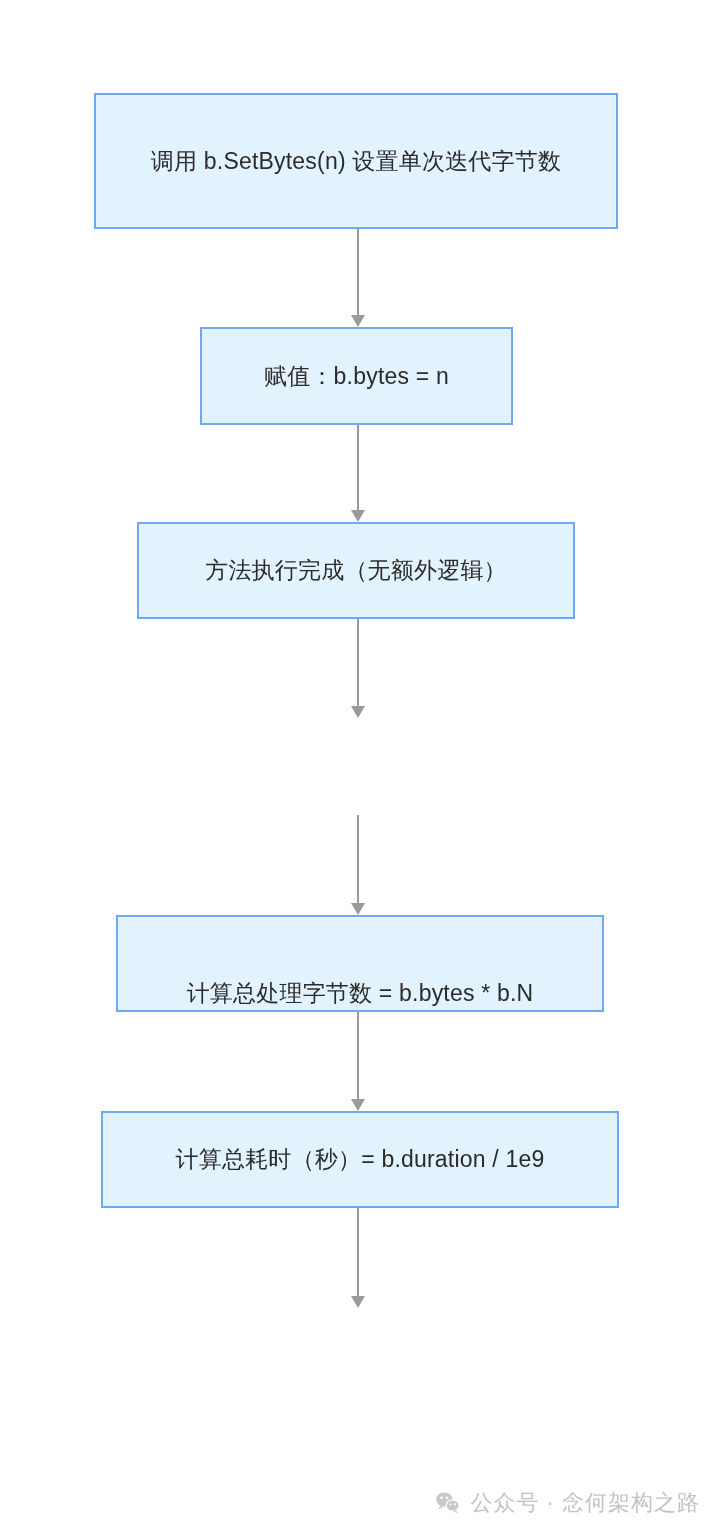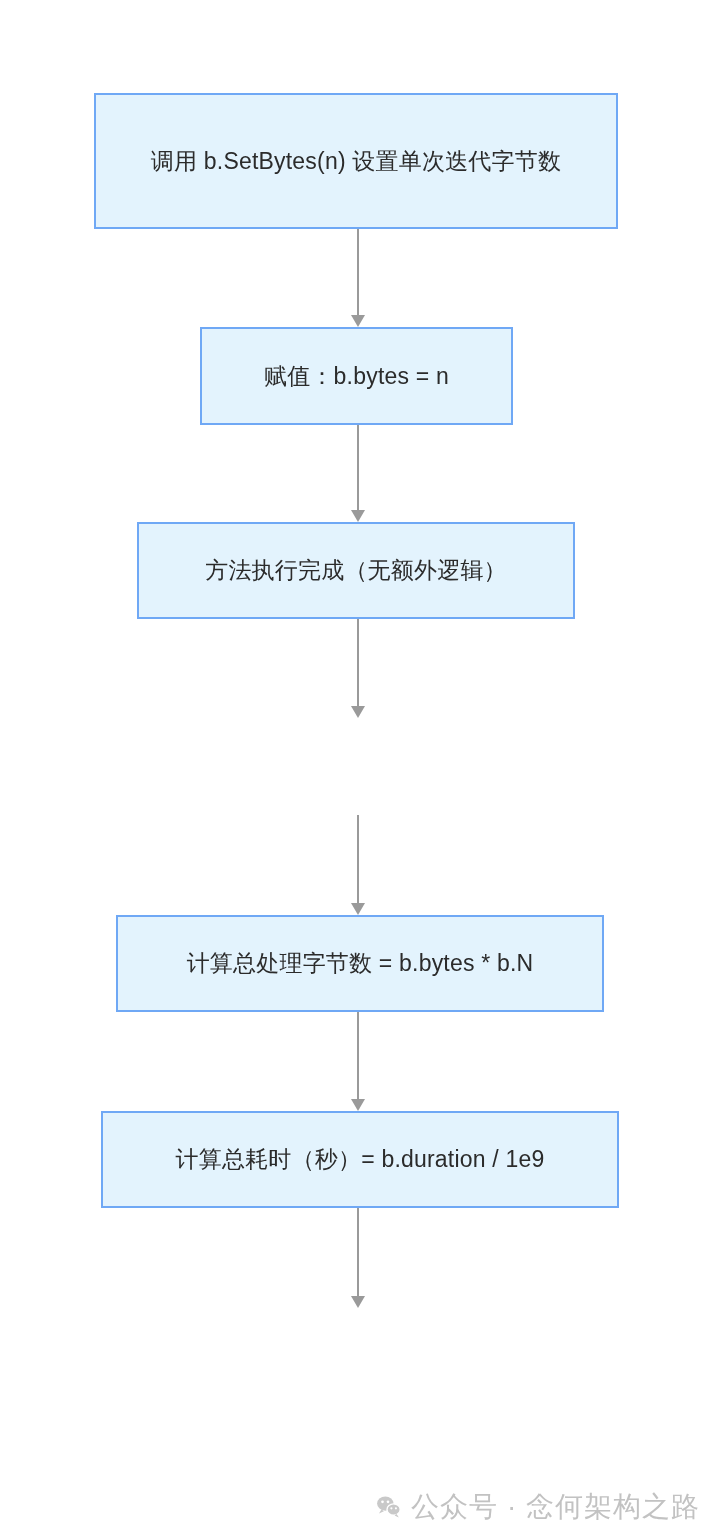--- a/index.html
+++ b/index.html
@@ -43,21 +43,21 @@
     letter-spacing: 0.2px;
     padding: 0 14px;
     white-space: pre-line;
   }
 
   
   #node-1 { left: 94px;  top: 93px;   width: 524px; height: 136px; }
   #node-2 { left: 200px; top: 327px;  width: 313px; height: 98px;  }
   #node-3 { left: 137px; top: 522px;  width: 438px; height: 97px; text-align: right;  }
   #node-4 { left: 128px; top: 718px;  width: 460px; height: 97px;  }
-  #node-5 { left: 116px; top: 915px;  width: 488px; height: 97px;  }
+  #node-5 { left: 116px; top: 915px;  width: 488px; height: 97px; align-items: flex-end;  }
   #node-6 { left: 101px; top: 1111px; width: 518px; height: 97px;  }
   #node-7 { left: 95px;  top: 1308px; width: 524px; height: 133px; }
 
   .connector {
     position: absolute;
     left: 354px;
     width: 8px;
   }
   .connector .line {
     position: absolute;
@@ -104,21 +104,21 @@
   #watermark {
     position: absolute;
     right: 12px;
     top: 1488px;
     display: flex;
     align-items: center;
     gap: 9px;
     opacity: 1;
   }
   #watermark .wm-text {
-    font-size: 28px;
+    font-size: 22px;
     color: #c2c2c2;
     letter-spacing: 1px;
     white-space: nowrap;
   }
   #watermark .wm-icon {
     width: 26px;
     height: 24px;
     display: block;
   }
 </style>

